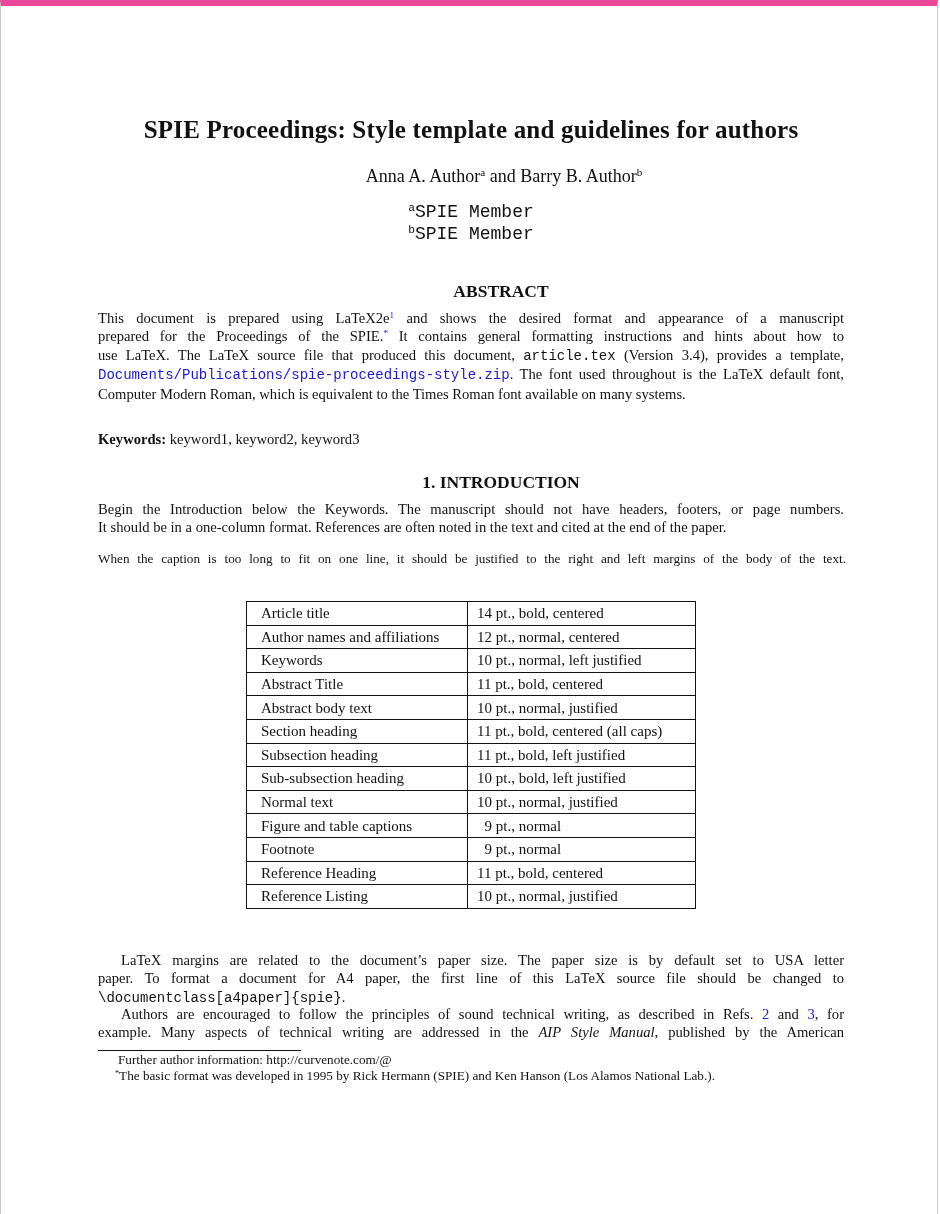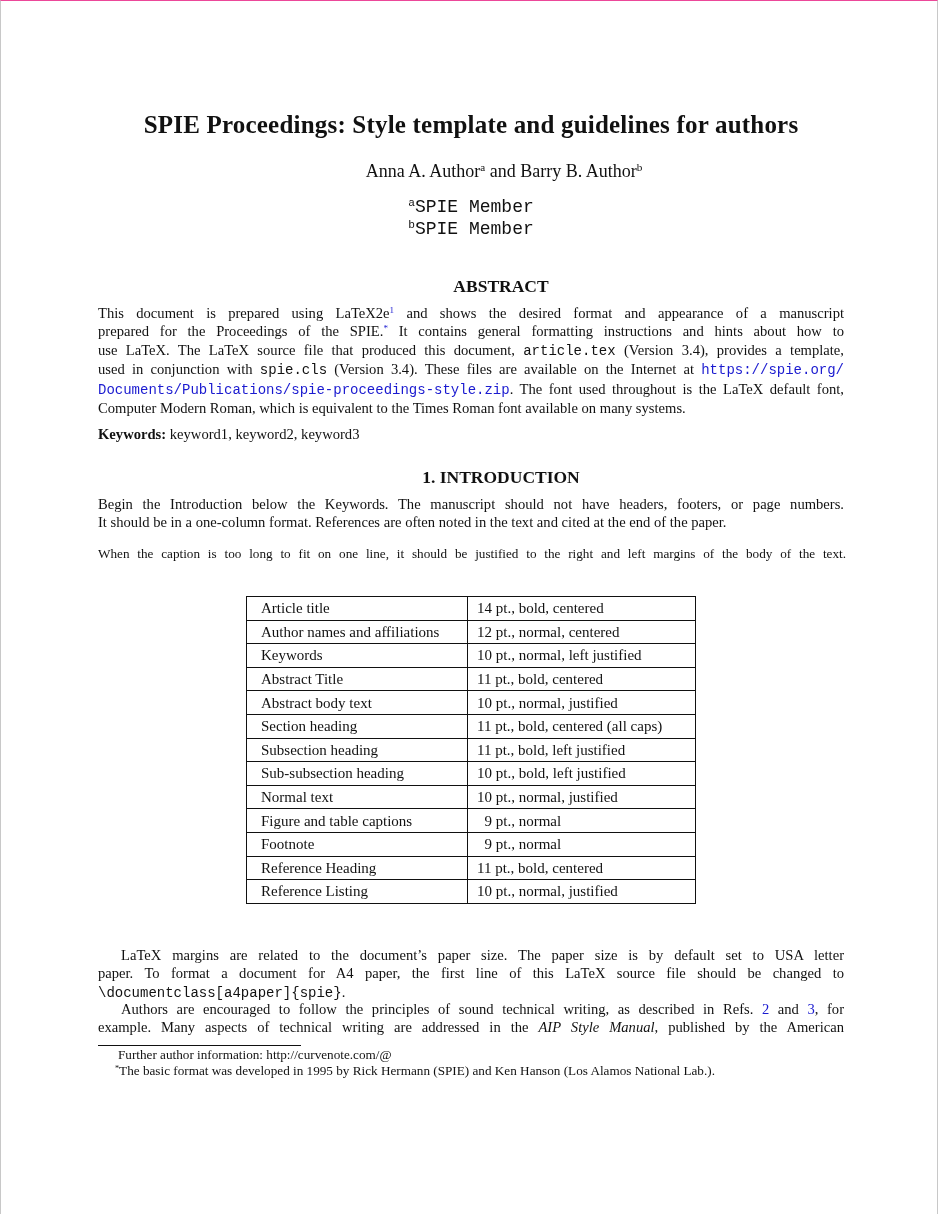--- a/index.html
+++ b/index.html
@@ -2,21 +2,21 @@
 <html><head>
   <meta charset="utf-8">
   <style>
     html, body { margin: 0; padding: 0; }
     body {
       width: 940px; height: 1214px; background: #ffffff; overflow: hidden;
       font-family: "DejaVu Serif", "Liberation Serif", serif; color: #111;
     }
     .page {
       position: relative; width: 938px; height: 1214px;
-      border-left: 1px solid #c8c8c8; border-right: 1px solid #c8c8c8; border-top: 1px solid #ec4899;
+      border-left: 1px solid #c8c8c8; border-right: 1px solid #c8c8c8; border-top: 6px solid #ec4899;
       box-sizing: border-box; background: #fff;
     }
     .abs { position: absolute; }
     .title {
       left: 0; width: 940px; top: 110px; text-align: center;
       font-family: "Liberation Serif", serif; font-weight: bold; font-size: 25px; letter-spacing: 0.2px;
     }
     .authors {
       left: 0; width: 940px; top: 160px; text-align: center;
       font-family: "Liberation Serif", serif; font-size: 18px; margin-left: 33px;
@@ -75,21 +75,20 @@
   <div class="abs affil" style="top:218px;">
     <sup>b</sup><span>SPIE Member</span>
   </div>
 
   <div class="abs heading" style="top:275px;">ABSTRACT</div>
 
   <div class="abs para" style="top:303px;">
       <span class="line"><span>This document is prepared using LaTeX2e</span><sup class="link">1</sup><span> and shows the desired format and appearance of a manuscript</span></span>
       <span class="line"><span>prepared for the Proceedings of the SPIE.</span><sup class="link">*</sup><span> It contains general formatting instructions and hints about how to</span></span>
       <span class="line"><span>use LaTeX. The LaTeX source file that produced this document, </span><span class="mono">article.tex</span><span> (Version 3.4), provides a template,</span></span>
-      <span class="line"><span>used in conjunction with </span><span class="mono">spie.cls</span><span> (Version 3.4).  These files are available on the Internet at </span><span class="mono link">https://spie.org/</span></span>
       <span class="line"><span class="mono link">Documents/Publications/spie-proceedings-style.zip</span><span>. The font used throughout is the LaTeX default font,</span></span>
       <span class="line last"><span>Computer Modern Roman, which is equivalent to the Times Roman font available on many systems.</span></span>
     </div>
 
   <div class="abs para" style="top:424px;">
     <b>Keywords:</b>
     <span>keyword1, keyword2, keyword3</span>
   </div>
 
   <div class="abs heading" style="top:466px;">1. INTRODUCTION</div>

